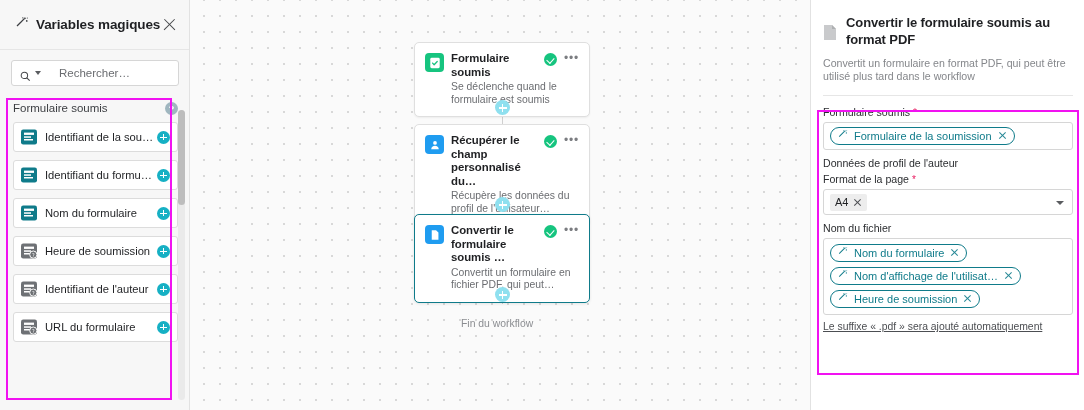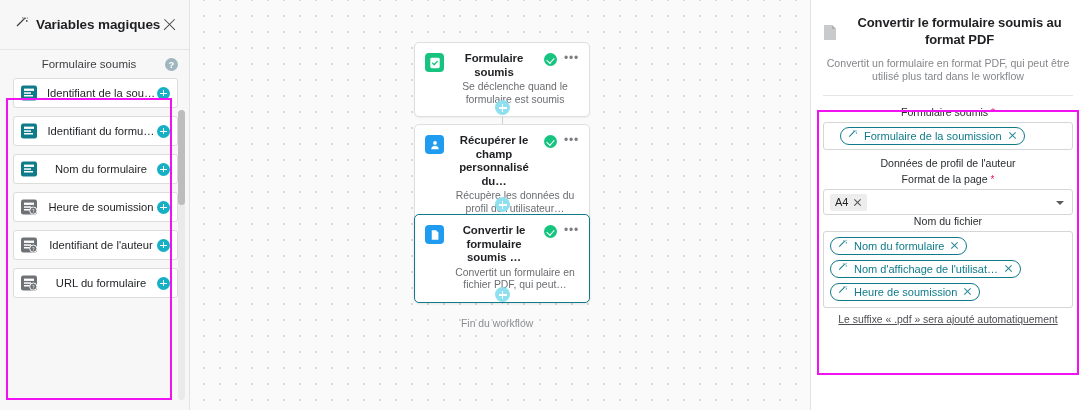--- a/index.html
+++ b/index.html
@@ -4,21 +4,21 @@
 <style>
   * { box-sizing: border-box; }
   html, body {
     margin: 0; padding: 0;
     width: 1084px; height: 410px;
     overflow: hidden;
     font-family: "Liberation Sans", sans-serif;
     background: #ffffff;
     color: #1f2023;
   }
-  #app { position: relative; width: 1084px; height: 410px; display: flex; text-align: center; }
+  #app { position: relative; width: 1084px; height: 410px; display: flex; }
 
   
   .left-panel {
     position: relative;
     width: 190px; height: 410px;
     background: #f7f7f7;
     flex: 0 0 190px;
   }
   .lp-header {
     display: flex; align-items: center;
@@ -237,21 +237,21 @@
   }
 
   .fields { margin-top: 10px; }
   .field-label {
     font-size: 10.6px; color: #2b2d30; margin-bottom: 4px;
   }
   .req { color: #e8175d; font-size: 10px; }
   .field-input {
     background: #fff;
     border: 1px solid #d6d6d6; border-radius: 3px;
-    padding: 4px 16px;
+    padding: 4px 6px;
     margin-bottom: 7px;
     display: flex; flex-wrap: wrap; gap: 5px; align-items: center;
     min-height: 26px;
     cursor: text;
   }
   .token {
     display: inline-flex; align-items: center; gap: 6px;
     border: 1px solid #0f7b8a; border-radius: 11px;
     background: #ffffff;
     padding: 1px 7px 2px 6px;
@@ -267,21 +267,21 @@
   .token .tx::before, .token .tx::after {
     content: ""; position: absolute; left: 0; top: 4px;
     width: 9px; height: 1.2px; background: #0f7b8a;
   }
   .token .tx::before { transform: rotate(45deg); }
   .token .tx::after  { transform: rotate(-45deg); }
 
   .select-input {
     position: relative;
     background: #fff; border: 1px solid #d6d6d6; border-radius: 3px;
-    height: 26px; 
+    height: 26px; margin-bottom: 7px;
     display: flex; align-items: center; padding: 0 6px;
     cursor: pointer;
   }
   .chip {
     display: inline-flex; align-items: center; gap: 5px;
     background: #ededed; border-radius: 2px;
     padding: 1px 5px; height: 17px;
     font-size: 11px; color: #1f2023;
   }
   .chip .tx { position: relative; width: 9px; height: 9px; flex: 0 0 9px; }
@@ -324,20 +324,32 @@
             <circle cx="13.6" cy="4.2" r="0.9" fill="#3c3e42"></circle>
             <circle cx="9.4" cy="0.9" r="0.7" fill="#3c3e42"></circle>
             <circle cx="14.2" cy="1.1" r="0.6" fill="#3c3e42"></circle>
           </svg>
         </span>
         <span class="lp-title">Variables magiques</span>
       </div>
       <div class="close-x"></div>
     </div>
 
+    <div class="search-row">
+      <div class="search-box">
+        <span class="search-glass">
+          <svg viewBox="0 0 12 12" width="11" height="11">
+            <circle cx="4.8" cy="4.8" r="3.5" fill="none" stroke="#45474a" stroke-width="1.1"></circle>
+            <line x1="7.4" y1="7.4" x2="10.6" y2="10.6" stroke="#45474a" stroke-width="1.2"></line>
+          </svg>
+        </span>
+        <span class="caret-down-sm"></span>
+        <span class="search-placeholder">Rechercher…</span>
+      </div>
+    </div>
 
     <div class="group-head">
       <span class="group-label">Formulaire soumis</span>
       <span class="help-icon">?</span>
     </div>
 
     <div class="var-list" id="var-list">
         <div class="var-item">
           <span class="v-icon"><svg viewBox="0 0 18 18" width="18" height="18">
               <rect x="1" y="1.5" width="16" height="15" rx="2.2" fill="#0f7b8a"></rect>

